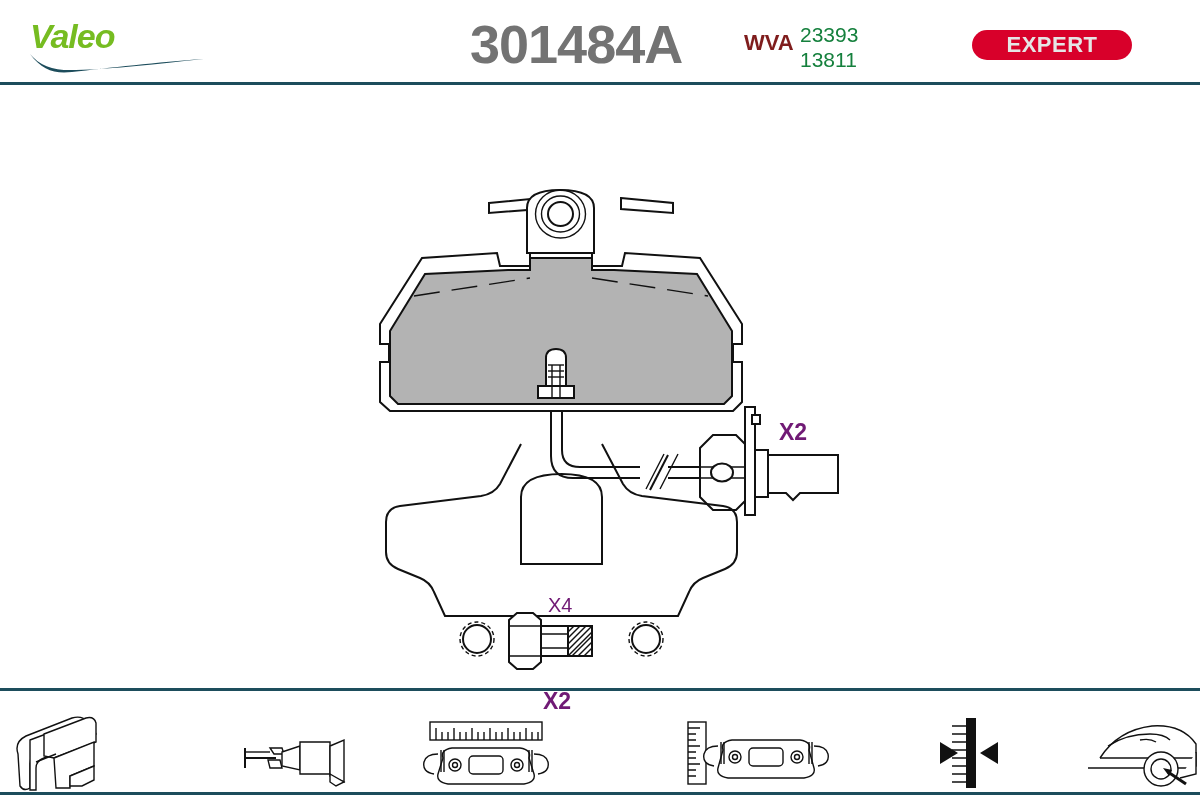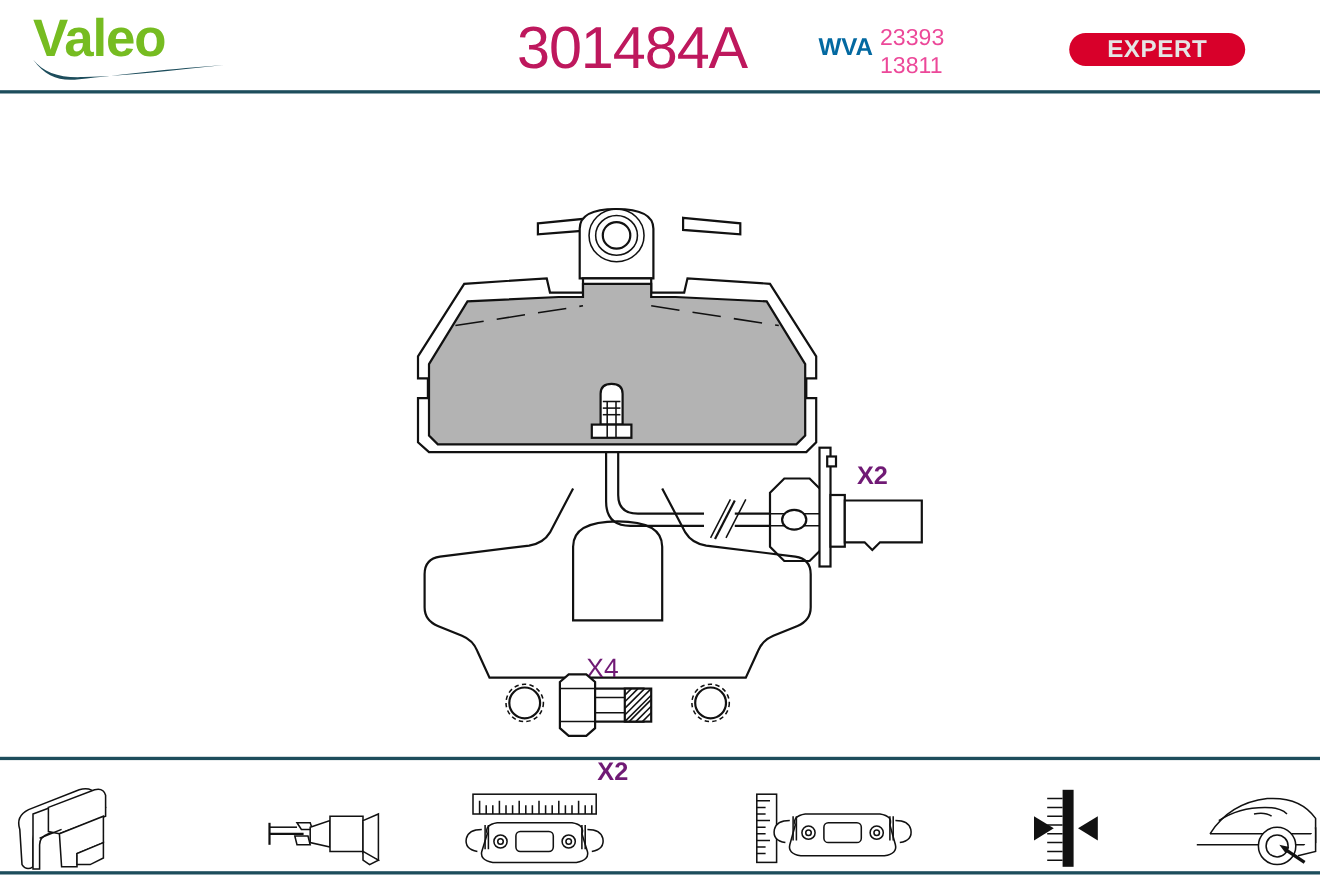--- a/index.html
+++ b/index.html
@@ -14,38 +14,38 @@
   .page{position:absolute;inset:0;}
 
   
   .header{
     position:absolute;left:0;top:0;width:1200px;height:84px;
   }
   .logo{
     position:absolute;left:28px;top:14px;width:180px;height:56px;
   }
   .logo-text{
-    font-weight:bold;font-size:48px;
+    font-style:italic;font-weight:bold;font-size:34px;
     color:#76bc21;letter-spacing:-1px;line-height:44px;
     position:absolute;left:2px;top:0px;
   }
   .logo-swoosh{position:absolute;left:0px;top:36px;width:178px;height:22px;}
 
   .title{
     position:absolute;left:470px;top:16px;
-    font-size:54px;font-weight:normal;letter-spacing:-1px;
-    line-height:56px;color:#be185d;
+    font-size:54px;font-weight:bold;letter-spacing:-1px;
+    line-height:56px;color:#737373;
   }
   .wva-label{
     position:absolute;left:744px;top:30px;
-    font-size:22px;font-weight:bold;color:#0369a1;
+    font-size:22px;font-weight:bold;color:#7f1d1d;
   }
   .wva-codes{
     position:absolute;left:800px;top:22px;
-    font-size:21px;line-height:25px;color:#ec4899;
+    font-size:21px;line-height:25px;color:#15803d;
   }
   .expert-badge{
     position:absolute;left:972px;top:30px;
     width:160px;height:30px;border-radius:15px;
     background:#d8002a;color:#e5e5e5;
     font-size:22px;font-weight:bold;letter-spacing:.5px;
     display:flex;align-items:center;justify-content:center;
   }
   .rule{
     position:absolute;left:0;width:1200px;height:3px;background:#1d4d5c;
@@ -54,21 +54,21 @@
   .rule-foot-a{top:688px;}
   .rule-bottom{top:792px;}
 
   
   .diagram{position:absolute;left:0;top:86px;width:1200px;height:600px;}
 
   .lbl{
     position:absolute;font-size:23px;font-weight:bold;color:#701a75;
   }
   .lbl-x2-conn{left:779px;top:333px;}
-  .lbl-x4{left:533px;top:508px;font-weight:normal;font-size:24px;}
+  .lbl-x4{left:548px;top:508px;font-weight:normal;font-size:20px;}
   .lbl-x2-bolt{left:543px;top:602px;}
 
   
   .footer{position:absolute;left:0;top:696px;width:1200px;height:96px;}
 
   svg{display:block;overflow:visible;}
   .ln{fill:none;stroke:#111;stroke-width:2;}
   .ln-thin{fill:none;stroke:#111;stroke-width:1.4;}
   .fill-grey{fill:#b3b3b3;stroke:#111;stroke-width:2;}
   .fill-white{fill:#ffffff;stroke:#111;stroke-width:2;}

